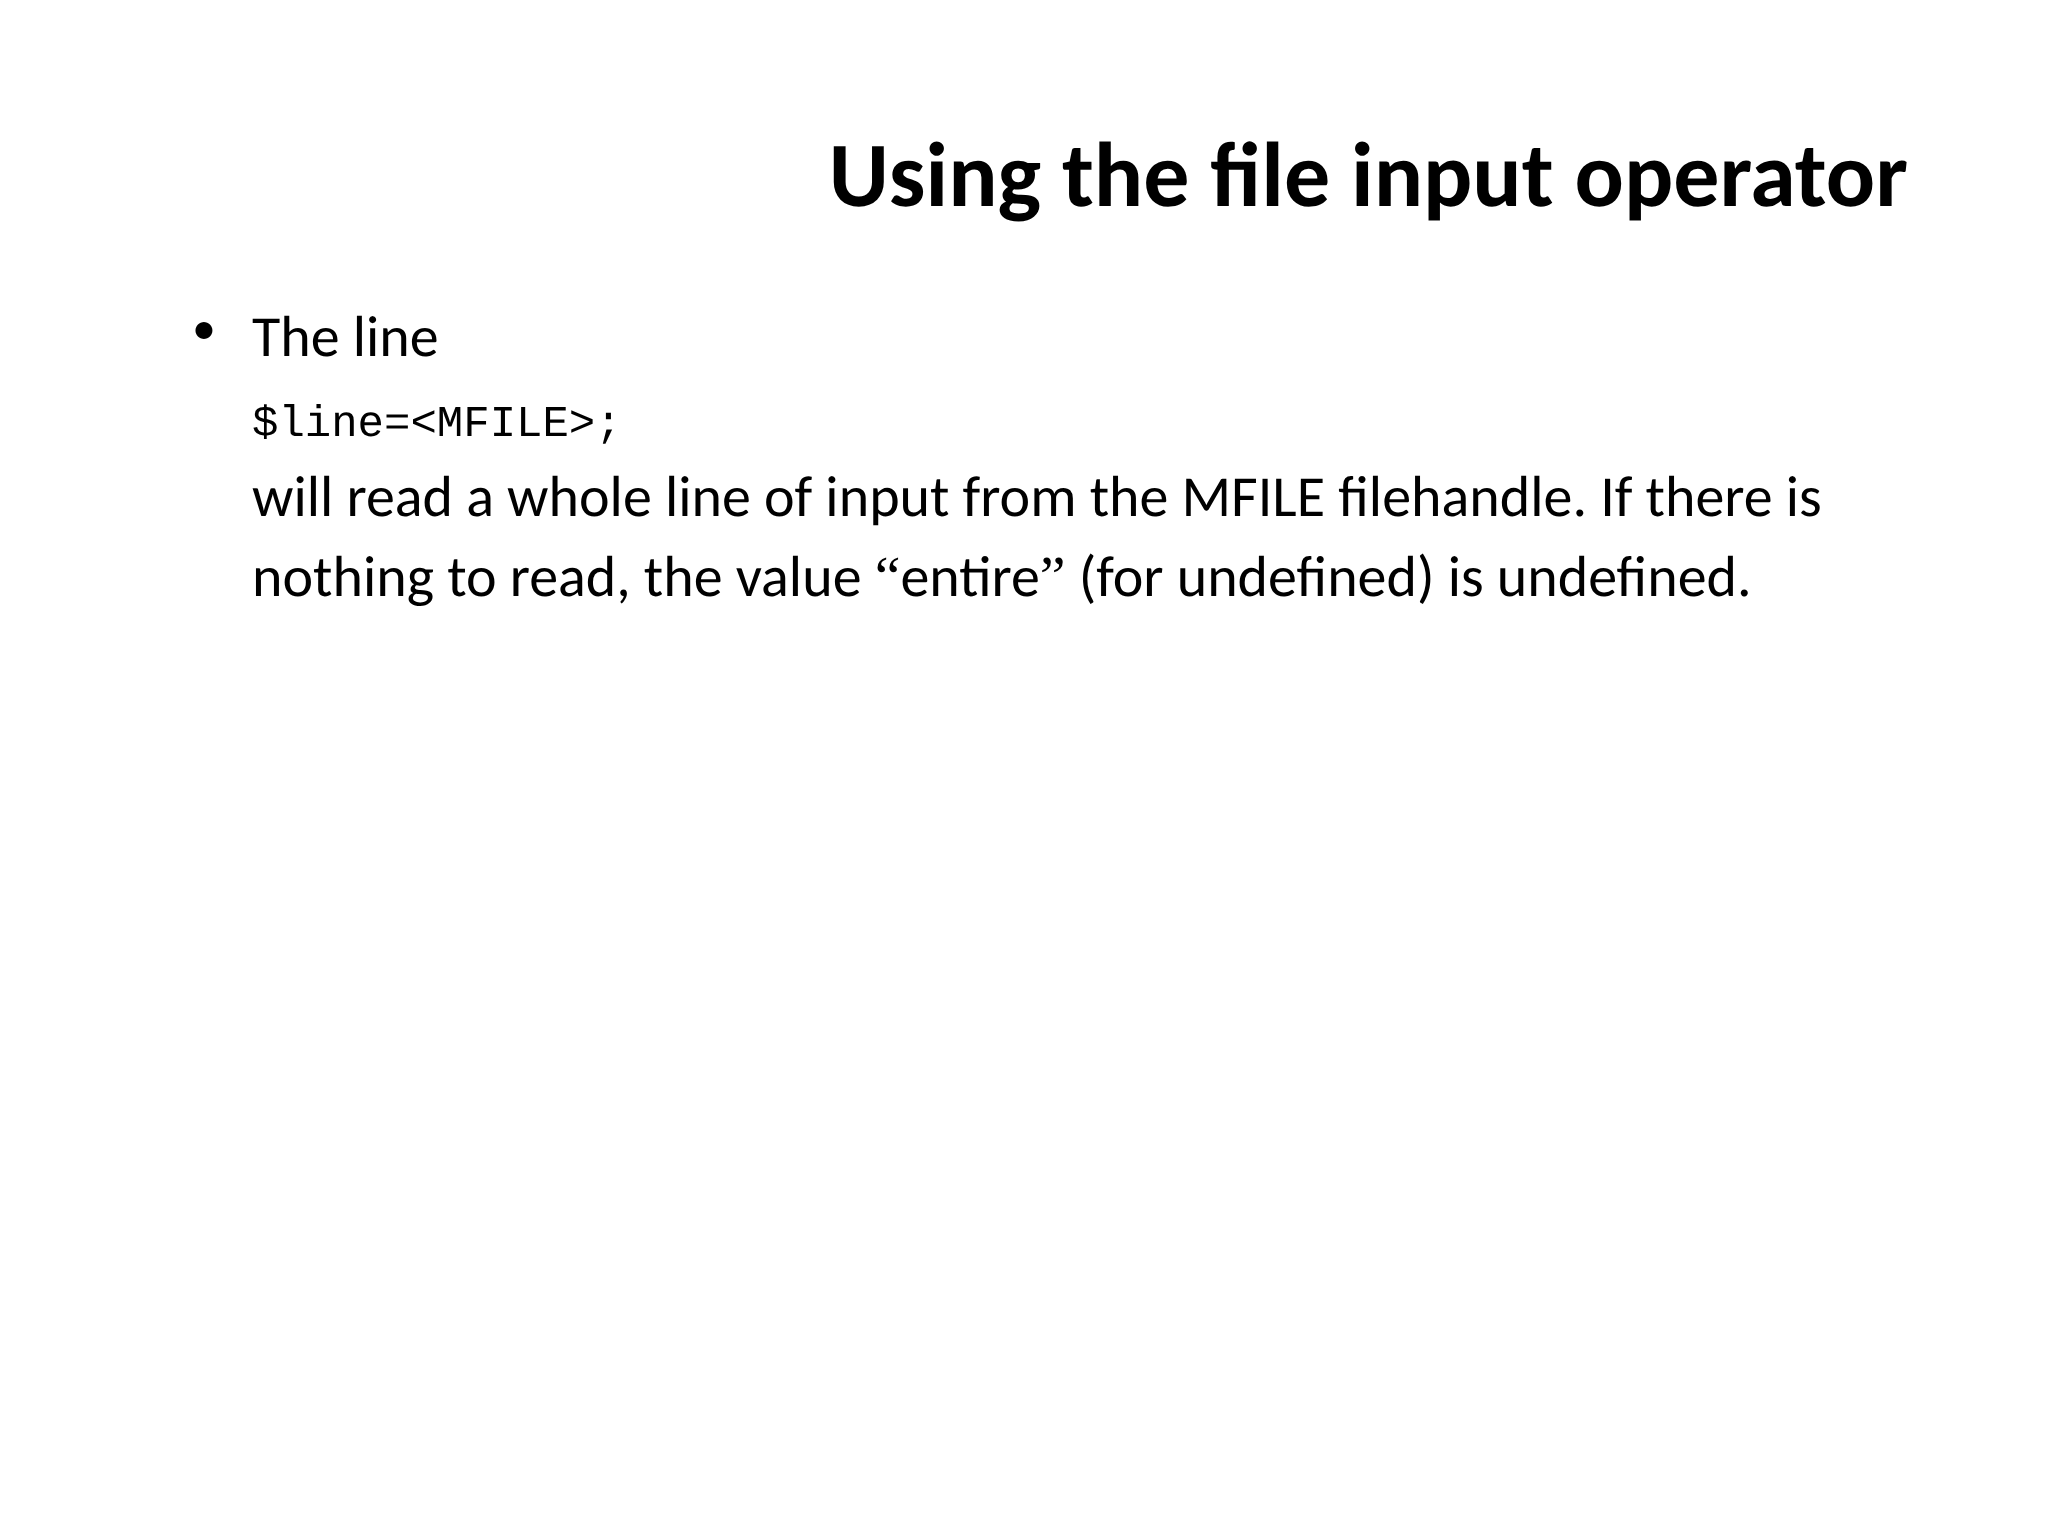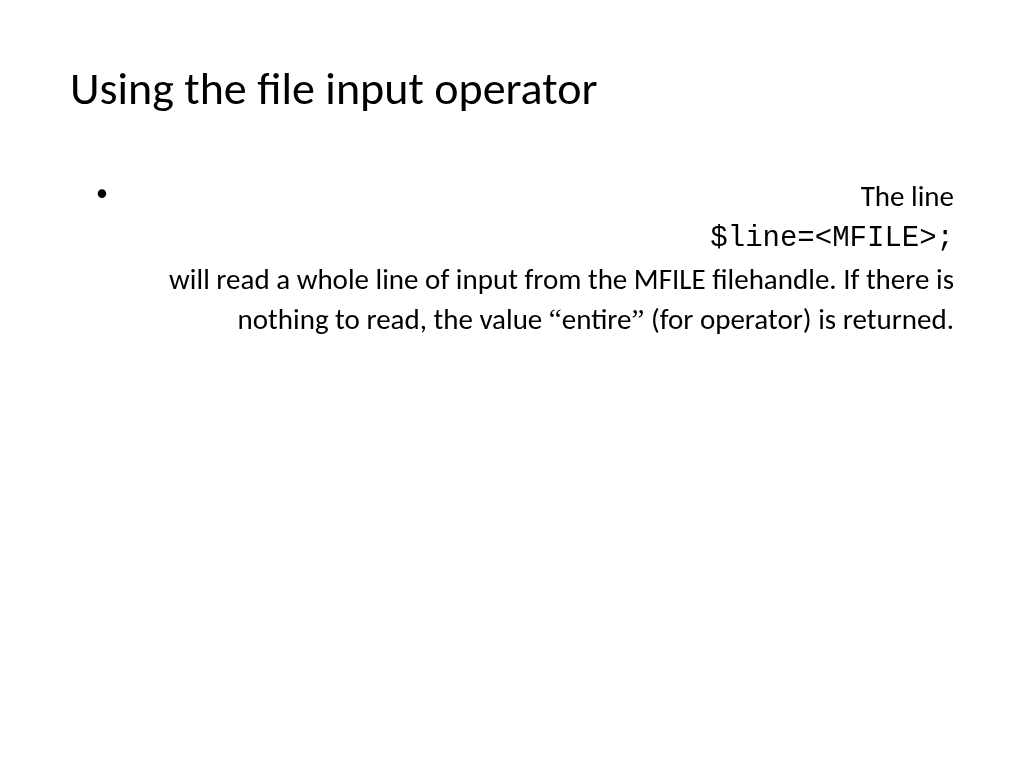--- a/index.html
+++ b/index.html
@@ -11,60 +11,59 @@
       width: 1024px;
       height: 768px;
       background: #ffffff;
       font-family: Calibri, "Segoe UI", Arial, sans-serif;
       color: #000000;
       padding: 60px 70px 40px 70px;
       overflow: hidden;
     }
     .title {
       font-size: 46px;
-      font-weight: 400;
-      text-align: left;
-      margin-bottom: 60px;
+      font-weight: 700;
+      text-align: right;
+      margin-bottom: 32px;
       letter-spacing: 0px;
     }
     .content {
       padding-left: 20px;
     }
     ul {
       list-style: none;
     }
     li {
       font-size: 29px;
       line-height: 1.38;
       margin-bottom: 12px;
       position: relative;
       padding-left: 36px;
-      text-align: right;
     }
     li::before {
       content: "•";
       position: absolute;
       left: 6px;
       top: 0;
       font-size: 24px;
     }
     .code {
       font-family: "Courier New", Courier, monospace;
-      font-size: 29px;
+      font-size: 22px;
     }
     .curly {
       font-family: Georgia, "Times New Roman", serif;
     }
   </style>
 </head>
 <body>
 
 <h1 class="title">Using the file input operator</h1>
 
 <div class="content">
   <ul>
     <li>
       <span>The line</span><br>
       <span class="code">$line=&lt;MFILE&gt;;</span><br>
-      <span>will read a whole line of input from the MFILE filehandle. If there is nothing to read, the value </span><span class="curly">“</span><span>entire</span><span class="curly">”</span><span> (for operator) is returned.</span>
+      <span>will read a whole line of input from the MFILE filehandle. If there is nothing to read, the value </span><span class="curly">“</span><span>entire</span><span class="curly">”</span><span> (for undefined) is undefined.</span>
     </li>
   </ul>
 </div>
 
 </body></html>

